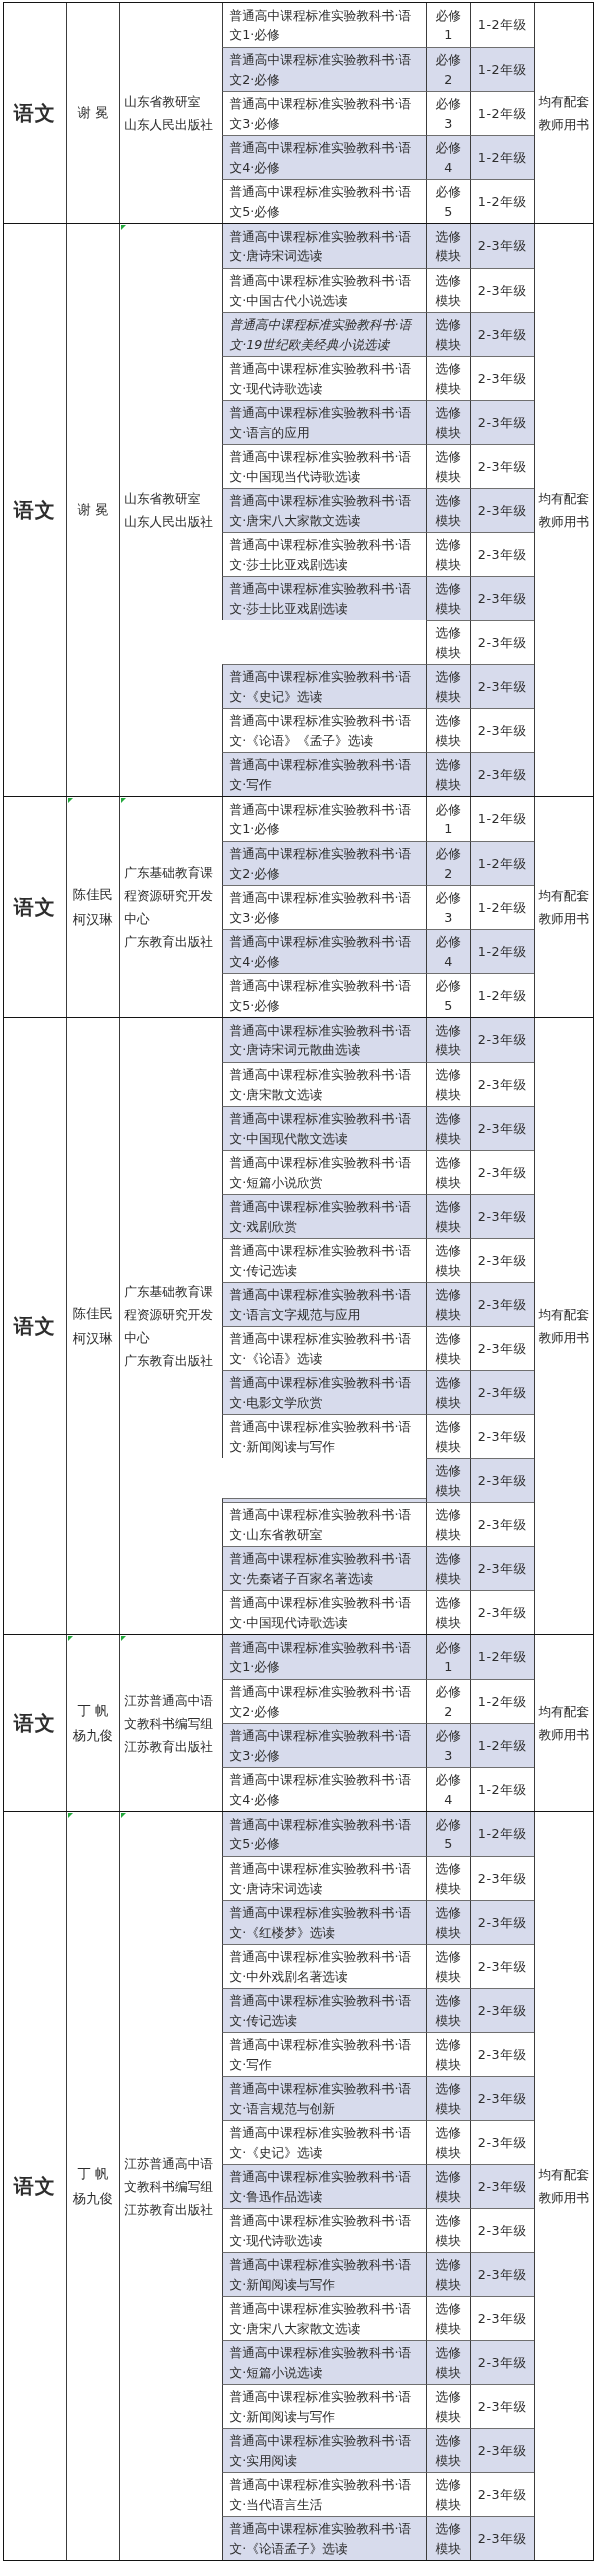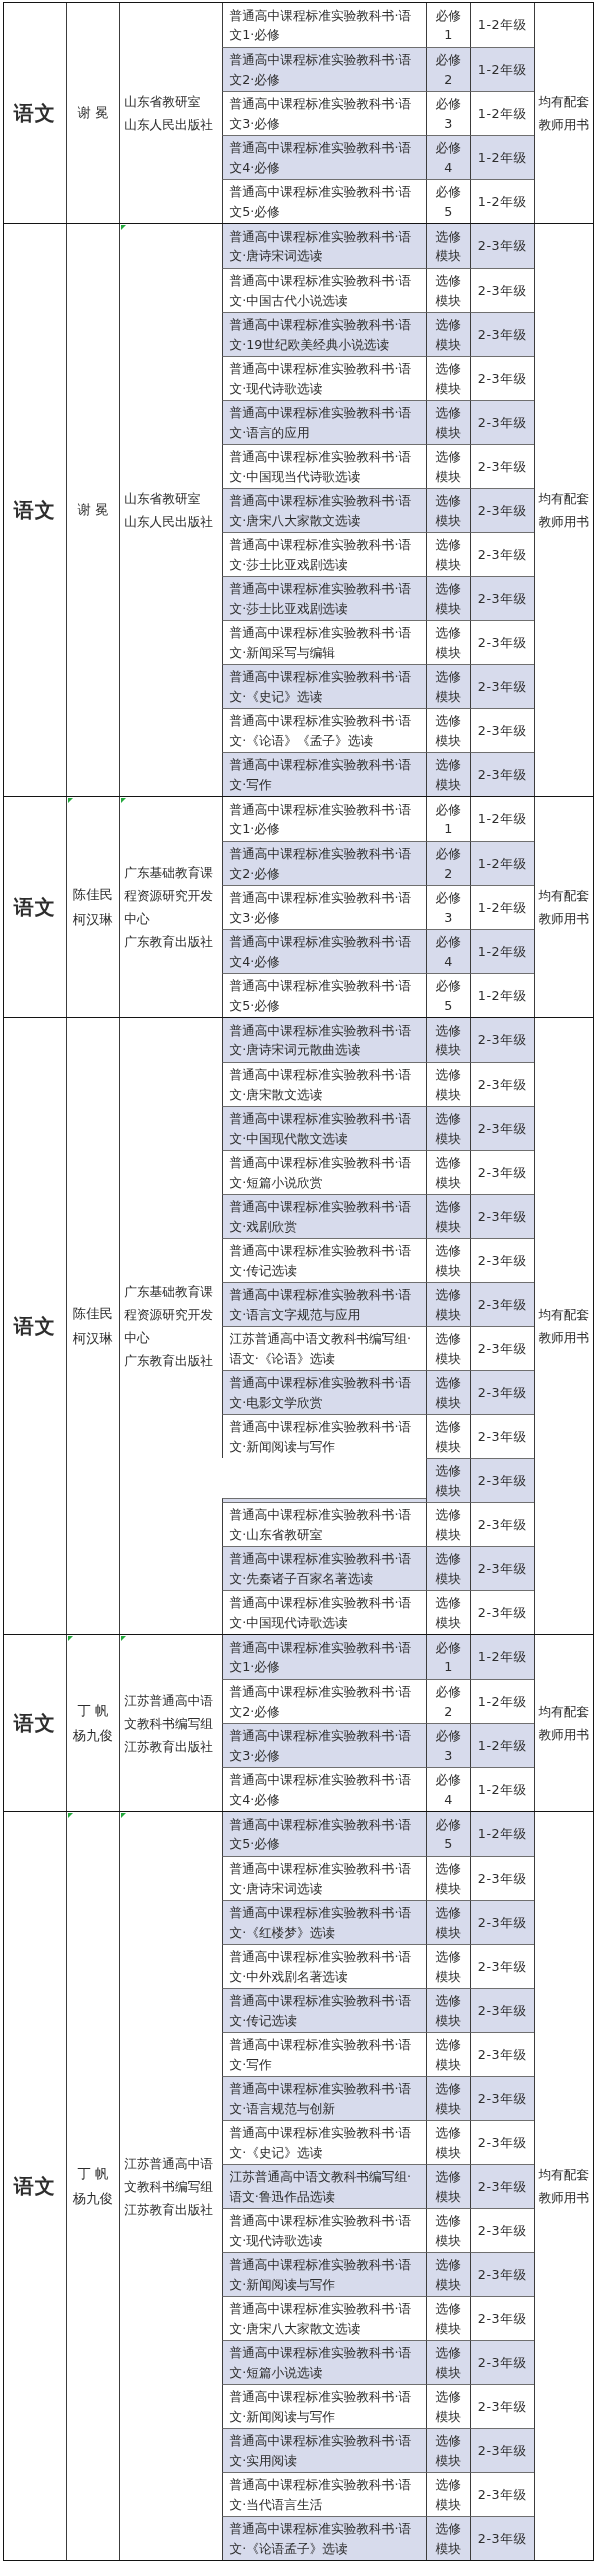--- a/index.html
+++ b/index.html
@@ -64,21 +64,21 @@
     <div class="cell c-note" style="grid-area: 1 / 7 / span 13;">均有配套教师用书</div>
 
   <div class="cell c-title alt" style="grid-area: 1 / 4;">普通高中课程标准实验教科书·语文·唐诗宋词选读</div>
   <div class="cell c-type alt" style="grid-area: 1 / 5;">选修模块</div>
   <div class="cell c-grade alt" style="grid-area: 1 / 6;">2-3年级</div>
 
   <div class="cell c-title rline" style="grid-area: 2 / 4;">普通高中课程标准实验教科书·语文·中国古代小说选读</div>
   <div class="cell c-type rline" style="grid-area: 2 / 5;">选修模块</div>
   <div class="cell c-grade rline" style="grid-area: 2 / 6;">2-3年级</div>
 
-  <div class="cell c-title rline alt" style="grid-area: 3 / 4;">普通高中课程标准实验教科书·语文·19世纪欧美经典小说选读</div>
+  <div class="cell c-title rline alt" style="grid-area: 3 / 4; font-style: italic;">普通高中课程标准实验教科书·语文·19世纪欧美经典小说选读</div>
   <div class="cell c-type rline alt" style="grid-area: 3 / 5;">选修模块</div>
   <div class="cell c-grade rline alt" style="grid-area: 3 / 6;">2-3年级</div>
 
   <div class="cell c-title rline" style="grid-area: 4 / 4;">普通高中课程标准实验教科书·语文·现代诗歌选读</div>
   <div class="cell c-type rline" style="grid-area: 4 / 5;">选修模块</div>
   <div class="cell c-grade rline" style="grid-area: 4 / 6;">2-3年级</div>
 
   <div class="cell c-title rline alt" style="grid-area: 5 / 4;">普通高中课程标准实验教科书·语文·语言的应用</div>
   <div class="cell c-type rline alt" style="grid-area: 5 / 5;">选修模块</div>
   <div class="cell c-grade rline alt" style="grid-area: 5 / 6;">2-3年级</div>
@@ -92,21 +92,20 @@
   <div class="cell c-grade rline alt" style="grid-area: 7 / 6;">2-3年级</div>
 
   <div class="cell c-title rline" style="grid-area: 8 / 4;">普通高中课程标准实验教科书·语文·莎士比亚戏剧选读</div>
   <div class="cell c-type rline" style="grid-area: 8 / 5;">选修模块</div>
   <div class="cell c-grade rline" style="grid-area: 8 / 6;">2-3年级</div>
 
   <div class="cell c-title rline alt" style="grid-area: 9 / 4;">普通高中课程标准实验教科书·语文·莎士比亚戏剧选读</div>
   <div class="cell c-type rline alt" style="grid-area: 9 / 5;">选修模块</div>
   <div class="cell c-grade rline alt" style="grid-area: 9 / 6;">2-3年级</div>
 
-  <div class="cell c-title rline" style="grid-area: 10 / 4;">普通高中课程标准实验教科书·语文·新闻采写与编辑</div>
   <div class="cell c-type rline" style="grid-area: 10 / 5;">选修模块</div>
   <div class="cell c-grade rline" style="grid-area: 10 / 6;">2-3年级</div>
 
   <div class="cell c-title rline alt" style="grid-area: 11 / 4;">普通高中课程标准实验教科书·语文·《史记》选读</div>
   <div class="cell c-type rline alt" style="grid-area: 11 / 5;">选修模块</div>
   <div class="cell c-grade rline alt" style="grid-area: 11 / 6;">2-3年级</div>
 
   <div class="cell c-title rline" style="grid-area: 12 / 4;">普通高中课程标准实验教科书·语文·《论语》《孟子》选读</div>
   <div class="cell c-type rline" style="grid-area: 12 / 5;">选修模块</div>
   <div class="cell c-grade rline" style="grid-area: 12 / 6;">2-3年级</div>
@@ -174,21 +173,21 @@
   <div class="cell c-grade rline alt" style="grid-area: 5 / 6;">2-3年级</div>
 
   <div class="cell c-title rline" style="grid-area: 6 / 4;">普通高中课程标准实验教科书·语文·传记选读</div>
   <div class="cell c-type rline" style="grid-area: 6 / 5;">选修模块</div>
   <div class="cell c-grade rline" style="grid-area: 6 / 6;">2-3年级</div>
 
   <div class="cell c-title rline alt" style="grid-area: 7 / 4;">普通高中课程标准实验教科书·语文·语言文字规范与应用</div>
   <div class="cell c-type rline alt" style="grid-area: 7 / 5;">选修模块</div>
   <div class="cell c-grade rline alt" style="grid-area: 7 / 6;">2-3年级</div>
 
-  <div class="cell c-title rline" style="grid-area: 8 / 4;">江苏普通高中语文教科书编写组·语文·《论语》选读</div>
+  <div class="cell c-title rline" style="grid-area: 8 / 4;">普通高中课程标准实验教科书·语文·《论语》选读</div>
   <div class="cell c-type rline" style="grid-area: 8 / 5;">选修模块</div>
   <div class="cell c-grade rline" style="grid-area: 8 / 6;">2-3年级</div>
 
   <div class="cell c-title rline alt" style="grid-area: 9 / 4;">普通高中课程标准实验教科书·语文·电影文学欣赏</div>
   <div class="cell c-type rline alt" style="grid-area: 9 / 5;">选修模块</div>
   <div class="cell c-grade rline alt" style="grid-area: 9 / 6;">2-3年级</div>
 
   <div class="cell c-title rline" style="grid-area: 10 / 4;">普通高中课程标准实验教科书·语文·新闻阅读与写作</div>
   <div class="cell c-type rline" style="grid-area: 10 / 5;">选修模块</div>
   <div class="cell c-grade rline" style="grid-area: 10 / 6;">2-3年级</div>
@@ -268,21 +267,21 @@
   <div class="cell c-grade rline" style="grid-area: 6 / 6;">2-3年级</div>
 
   <div class="cell c-title rline alt" style="grid-area: 7 / 4;">普通高中课程标准实验教科书·语文·语言规范与创新</div>
   <div class="cell c-type rline alt" style="grid-area: 7 / 5;">选修模块</div>
   <div class="cell c-grade rline alt" style="grid-area: 7 / 6;">2-3年级</div>
 
   <div class="cell c-title rline" style="grid-area: 8 / 4;">普通高中课程标准实验教科书·语文·《史记》选读</div>
   <div class="cell c-type rline" style="grid-area: 8 / 5;">选修模块</div>
   <div class="cell c-grade rline" style="grid-area: 8 / 6;">2-3年级</div>
 
-  <div class="cell c-title rline alt" style="grid-area: 9 / 4;">江苏普通高中语文教科书编写组·语文·鲁迅作品选读</div>
+  <div class="cell c-title rline alt" style="grid-area: 9 / 4;">普通高中课程标准实验教科书·语文·鲁迅作品选读</div>
   <div class="cell c-type rline alt" style="grid-area: 9 / 5;">选修模块</div>
   <div class="cell c-grade rline alt" style="grid-area: 9 / 6;">2-3年级</div>
 
   <div class="cell c-title rline" style="grid-area: 10 / 4;">普通高中课程标准实验教科书·语文·现代诗歌选读</div>
   <div class="cell c-type rline" style="grid-area: 10 / 5;">选修模块</div>
   <div class="cell c-grade rline" style="grid-area: 10 / 6;">2-3年级</div>
 
   <div class="cell c-title rline alt" style="grid-area: 11 / 4;">普通高中课程标准实验教科书·语文·新闻阅读与写作</div>
   <div class="cell c-type rline alt" style="grid-area: 11 / 5;">选修模块</div>
   <div class="cell c-grade rline alt" style="grid-area: 11 / 6;">2-3年级</div>

